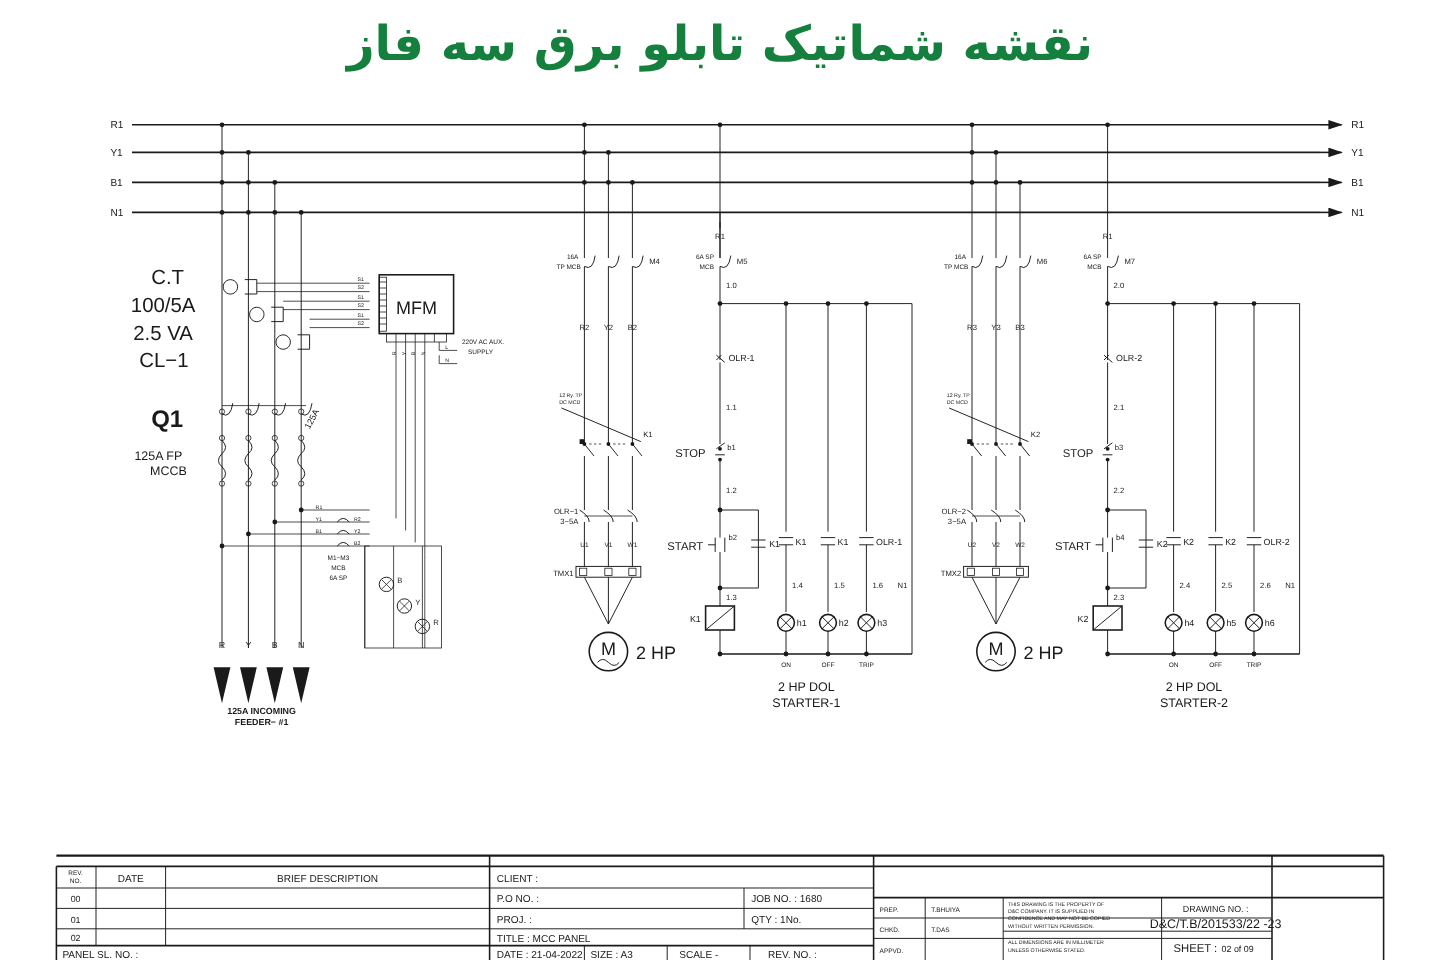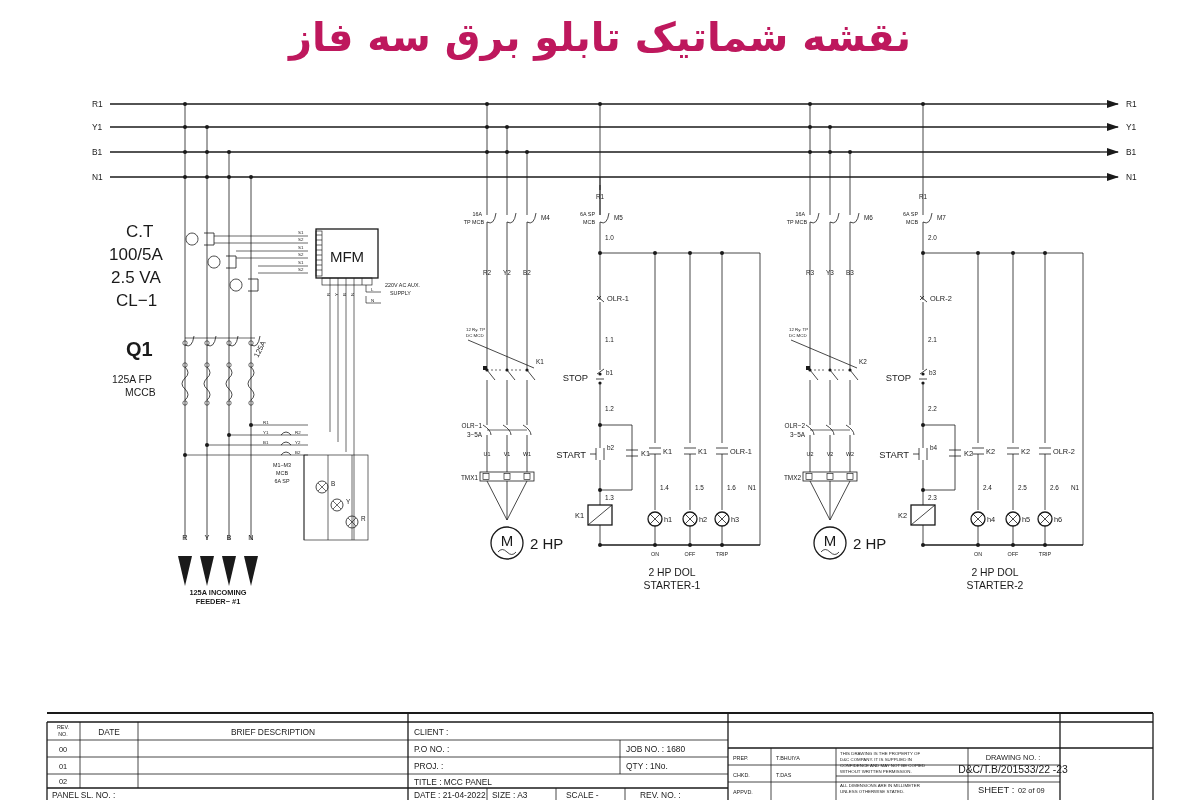--- a/index.html
+++ b/index.html
@@ -2,21 +2,21 @@
 <html><head>
 <meta charset="utf-8">
 <style>
   html,body{margin:0;padding:0;background:#ffffff;}
   body{width:1200px;height:800px;position:relative;overflow:hidden;
        font-family:"Liberation Sans", sans-serif;color:#1a1a1a;}
   #stage{position:absolute;left:0;top:0;width:1200px;height:800px;}
   svg.layer{position:absolute;left:0;top:0;width:1200px;height:800px;}
   .title-fa{position:absolute;left:0;top:14px;width:1200px;text-align:center;
             font-family:"DejaVu Sans", sans-serif;font-weight:bold;font-size:40px;
-            color:#be185d;direction:rtl;letter-spacing:0px;line-height:1.15;}
+            color:#15803d;direction:rtl;letter-spacing:0px;line-height:1.15;}
   text{font-family:"Liberation Sans", sans-serif;fill:#1a1a1a;}
   .t4{font-size:4.4px;}
   .t5{font-size:5.4px;}
   .t6{font-size:6.4px;}
   .t7{font-size:7.4px;}
   .t8{font-size:8.4px;}
   .t9{font-size:9.4px;}
   .t10{font-size:10.4px;}
   .t15{font-size:15px;}
   .t17{font-size:17px;}

